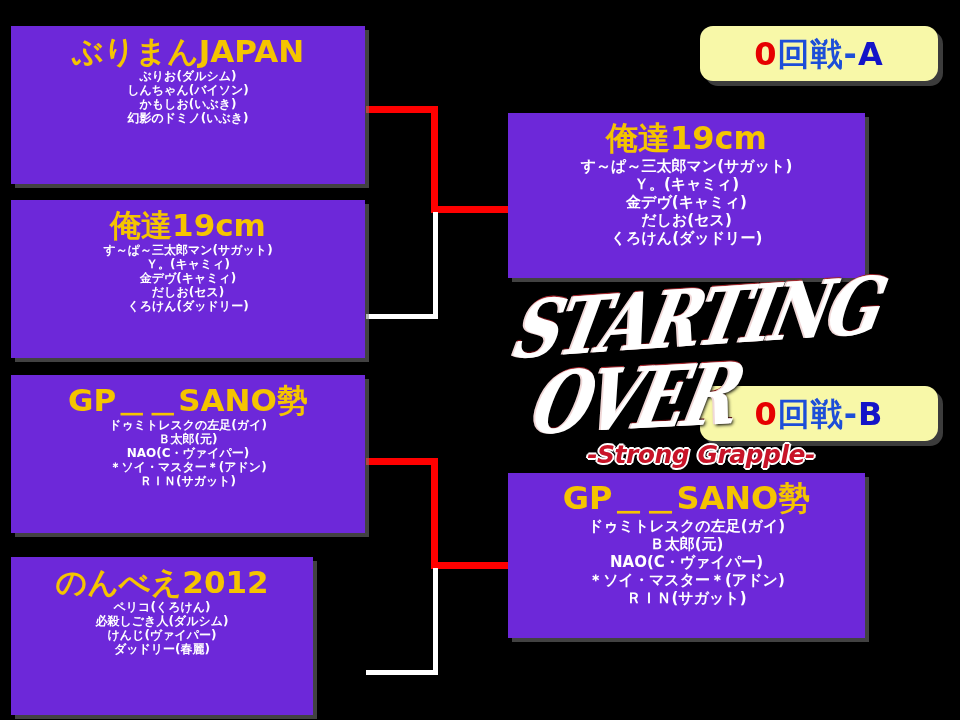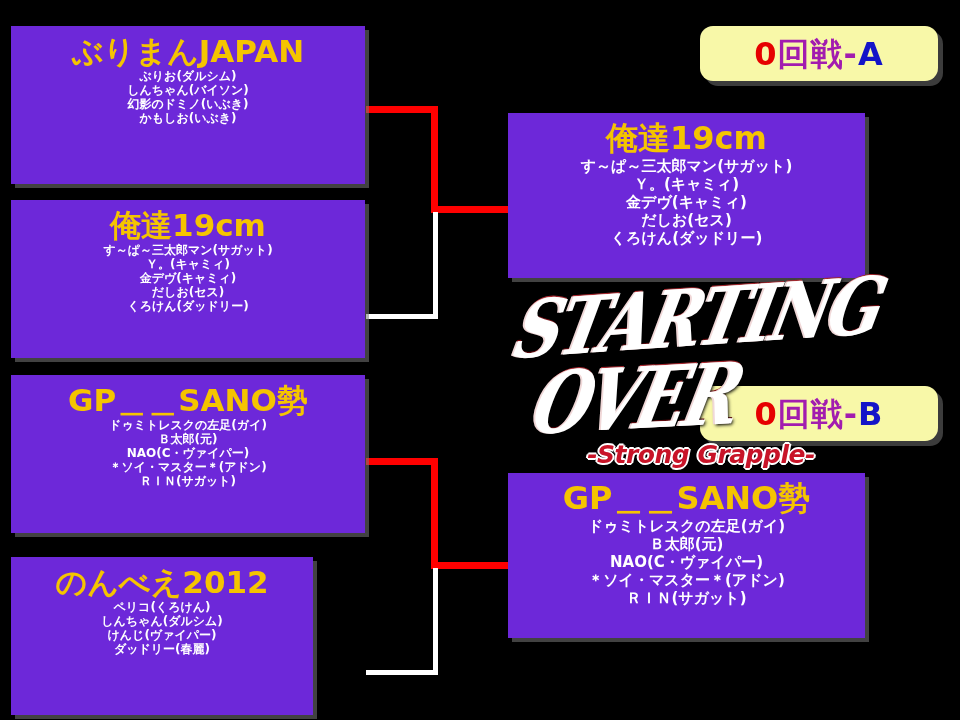--- a/index.html
+++ b/index.html
@@ -101,21 +101,21 @@
     justify-content: center;
     white-space: nowrap;
     font-weight: bold;
     font-size: 32px;
     line-height: 1;
     letter-spacing: 1px;
   }
   #round-label-a { left: 700px; top: 26px;  width: 238px; height: 55px; }
   #round-label-b { left: 700px; top: 386px; width: 238px; height: 55px; }
   .rl-num  { color: #e60000; }
-  .rl-mid  { color: #a21caf; }
+  .rl-mid  { color: #1d4ed8; }
   .rl-grp  { color: #1414c8; }
 
   
   #logo {
     position: absolute;
     left: 525px;
     top: 278px;
     width: 320px;
     height: 190px;
     pointer-events: none;
@@ -193,22 +193,22 @@
   <div class="conn red" id="connB-vert"></div>
   <div class="conn red" id="connB-out-h"></div>
   <div class="conn white" id="connB-bot-h"></div>
   <div class="conn white" id="connB-wvert"></div>
 
   <div class="team-box" id="box-left-1">
     <div class="team-name">ぶりまんJAPAN</div>
     <ul class="roster">
       <li>ぶりお(ダルシム)</li>
       <li>しんちゃん(バイソン)</li>
+      <li>かもしお(いぶき)</li>
       <li>幻影のドミノ(いぶき)</li>
-      <li>かもしお(いぶき)</li>
     </ul>
   </div>
 
   <div class="team-box" id="box-left-2">
     <div class="team-name">俺達19cm</div>
     <ul class="roster">
       <li>す～ぱ～三太郎マン(サガット)</li>
       <li>Ｙ。(キャミィ)</li>
       <li>金デヴ(キャミィ)</li>
       <li>だしお(セス)</li>
@@ -224,21 +224,21 @@
       <li>NAO(C・ヴァイパー)</li>
       <li>＊ソイ・マスター＊(アドン)</li>
       <li>ＲＩＮ(サガット)</li>
     </ul>
   </div>
 
   <div class="team-box" id="box-left-4">
     <div class="team-name">のんべえ2012</div>
     <ul class="roster">
       <li>ペリコ(くろけん)</li>
-      <li>しんちゃん(ダルシム)</li>
+      <li>必殺しごき人(ダルシム)</li>
       <li>けんじ(ヴァイパー)</li>
       <li>ダッドリー(春麗)</li>
     </ul>
   </div>
 
   <div class="team-box" id="box-right-1">
     <div class="team-name">俺達19cm</div>
     <ul class="roster">
       <li>す～ぱ～三太郎マン(サガット)</li>
       <li>Ｙ。(キャミィ)</li>

